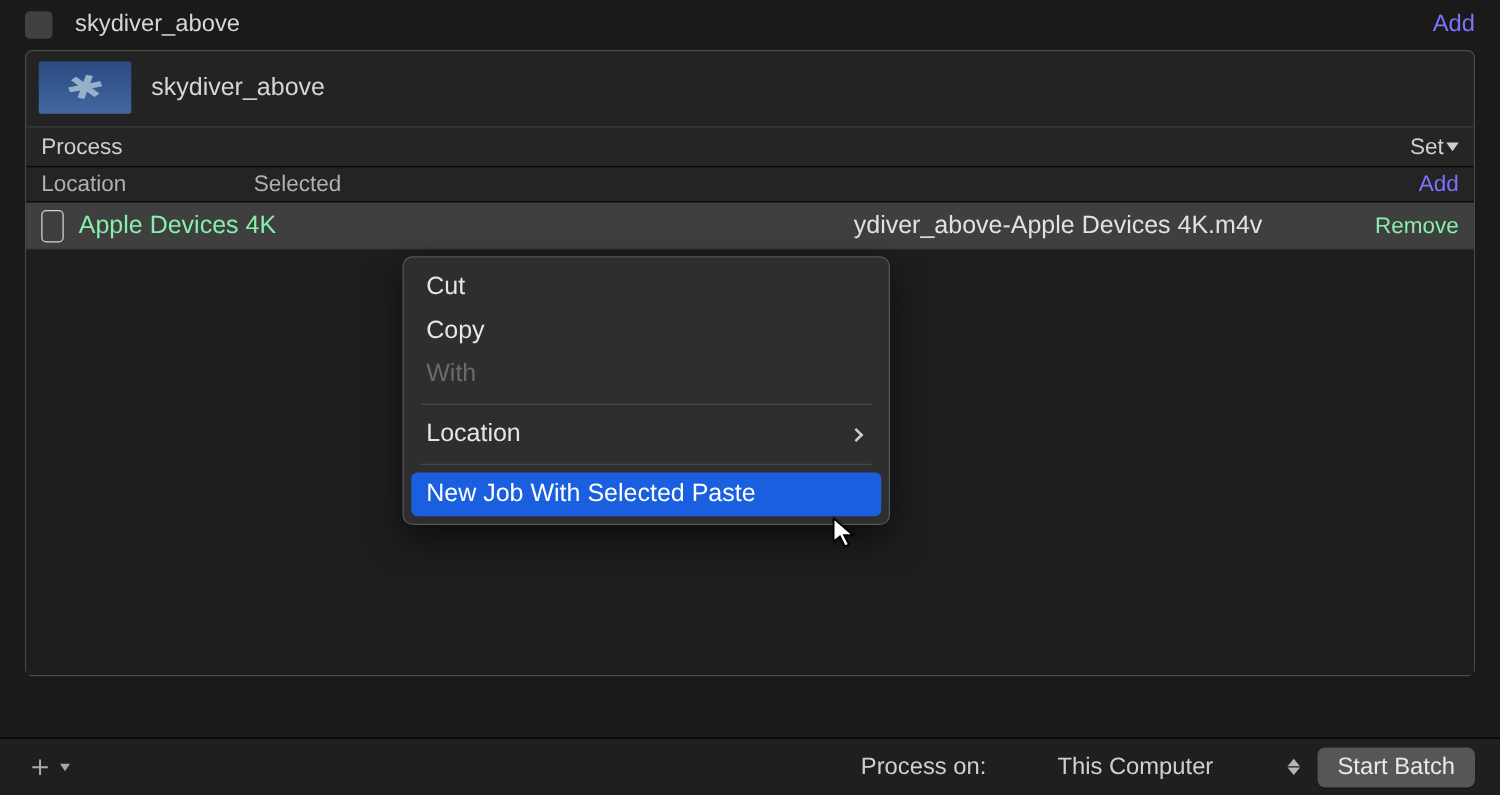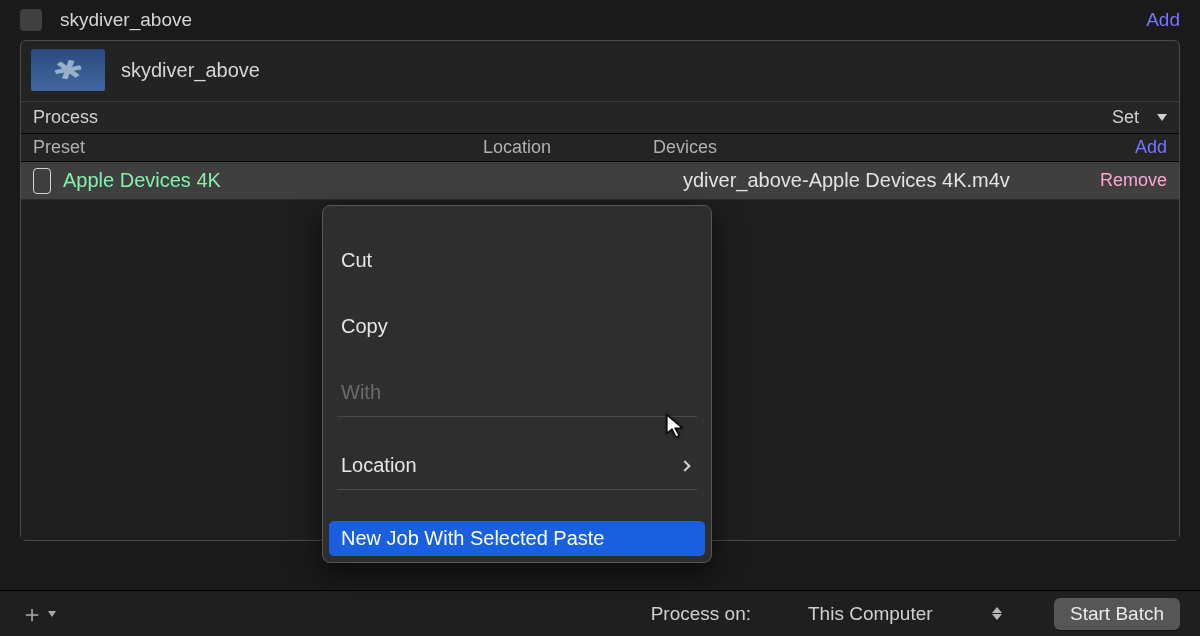--- a/index.html
+++ b/index.html
@@ -67,21 +67,21 @@
   .caption-row {
     display: flex;
     align-items: center;
     padding: 5px 12px;
     border-top: 1px solid #3b3b3b;
     border-bottom: 1px solid #000;
     background:#252525;
   }
   .caption-label { color:#cfcfcf; font-size: 18px; }
   .caption-spacer { flex:1; }
-  .set-btn { color:#cfcfcf; font-size: 18px; display:flex; align-items:center; gap:16px; cursor:pointer;}
+  .set-btn { color:#cfcfcf; font-size: 18px; display:flex; align-items:center; gap:0; cursor:pointer;}
   .chev-down { width:0;height:0;border-left:5px solid transparent;border-right:5px solid transparent;border-top:7px solid #cfcfcf; display:inline-block; margin-left:2px;}
 
   .col-header-row {
     display:flex;
     align-items:center;
     padding: 3px 12px;
     background:#242424;
     border-bottom:1px solid #000;
   }
   .col-preset { width: 450px; color:#b0b0b0; font-size:18px; }
@@ -100,21 +100,21 @@
   .device-icon {
     width: 18px;
     height: 26px;
     border: 1.5px solid #d4d4d4;
     border-radius: 4px;
     margin: 0 12px 0 4px;
     display:inline-block;
   }
   .preset-val { color:#86efac; font-size:20px; width: 420px; }
   .row-filename { color:#e2e2e2; font-size:20px; flex:1; text-align:left; padding-left: 200px; white-space:nowrap; overflow:hidden;}
-  .remove-btn { color:#f9a8d4; font-size:18px; cursor:pointer; padding: 0 4px;}
+  .remove-btn { color:#86efac; font-size:18px; cursor:pointer; padding: 0 4px;}
 
   .panel-body-dark {
     background:#1e1e1e;
     height: 340px;
   }
 
   .context-menu {
     position: absolute;
     left: 322px;
     top: 205px;
@@ -127,21 +127,20 @@
     z-index: 100;
   }
   .menu-item {
     padding: 6px 12px;
     color:#e6e6e6;
     font-size: 20px;
     border-radius:5px;
     display:flex;
     align-items:center;
     cursor:pointer;
-    margin-top:31px;
   }
   .menu-item.disabled { color:#6b6b6b; cursor:default;}
   .menu-sep { height:1px; background:#4a4a4a; margin: 6px 8px; }
   .menu-item .flex-spacer{flex:1;}
   .chev-right {
     width: 8px; height: 8px;
     border-top: 2px solid #cfcfcf;
     border-right: 2px solid #cfcfcf;
     transform: rotate(45deg);
     margin-right: 4px;
@@ -197,21 +196,20 @@
   .stepper .down{width:0;height:0;border-left:5px solid transparent;border-right:5px solid transparent;border-top:6px solid #b5b5b5;}
   .start-btn{
     background:#565656;
     color:#eaeaea;
     border:none;
     border-radius:6px;
     padding: 5px 16px;
     font-size:19px;
     cursor:pointer;
     box-shadow: 0 1px 0 rgba(0,0,0,.4);
-    margin-left: 38px;
   }
 </style>
 </head>
 <body>
 
 <div class="header">
   <span class="app-icon"></span>
   <span class="header-title">skydiver_above</span>
   <span class="header-spacer"></span>
   <span class="add-link">Add</span>
@@ -227,23 +225,22 @@
   <div class="caption-row">
     <span class="caption-label">Process</span>
     <span class="caption-spacer"></span>
     <span class="set-btn">
       <span>Set</span>
       <span class="chev-down"></span>
     </span>
   </div>
 
   <div class="col-header-row">
-    <div class="col-preset">Preset</div>
     <div class="col-location">Location</div>
-    <div class="col-filename">Devices</div>
+    <div class="col-filename">Selected</div>
     <div class="col-add add-link">Add</div>
   </div>
 
   <div class="data-row">
     <span class="device-icon"></span>
     <span class="preset-val">Apple Devices 4K</span>
     <span class="row-filename">ydiver_above-Apple Devices 4K.m4v</span>
     <span class="remove-btn">Remove</span>
   </div>
 

